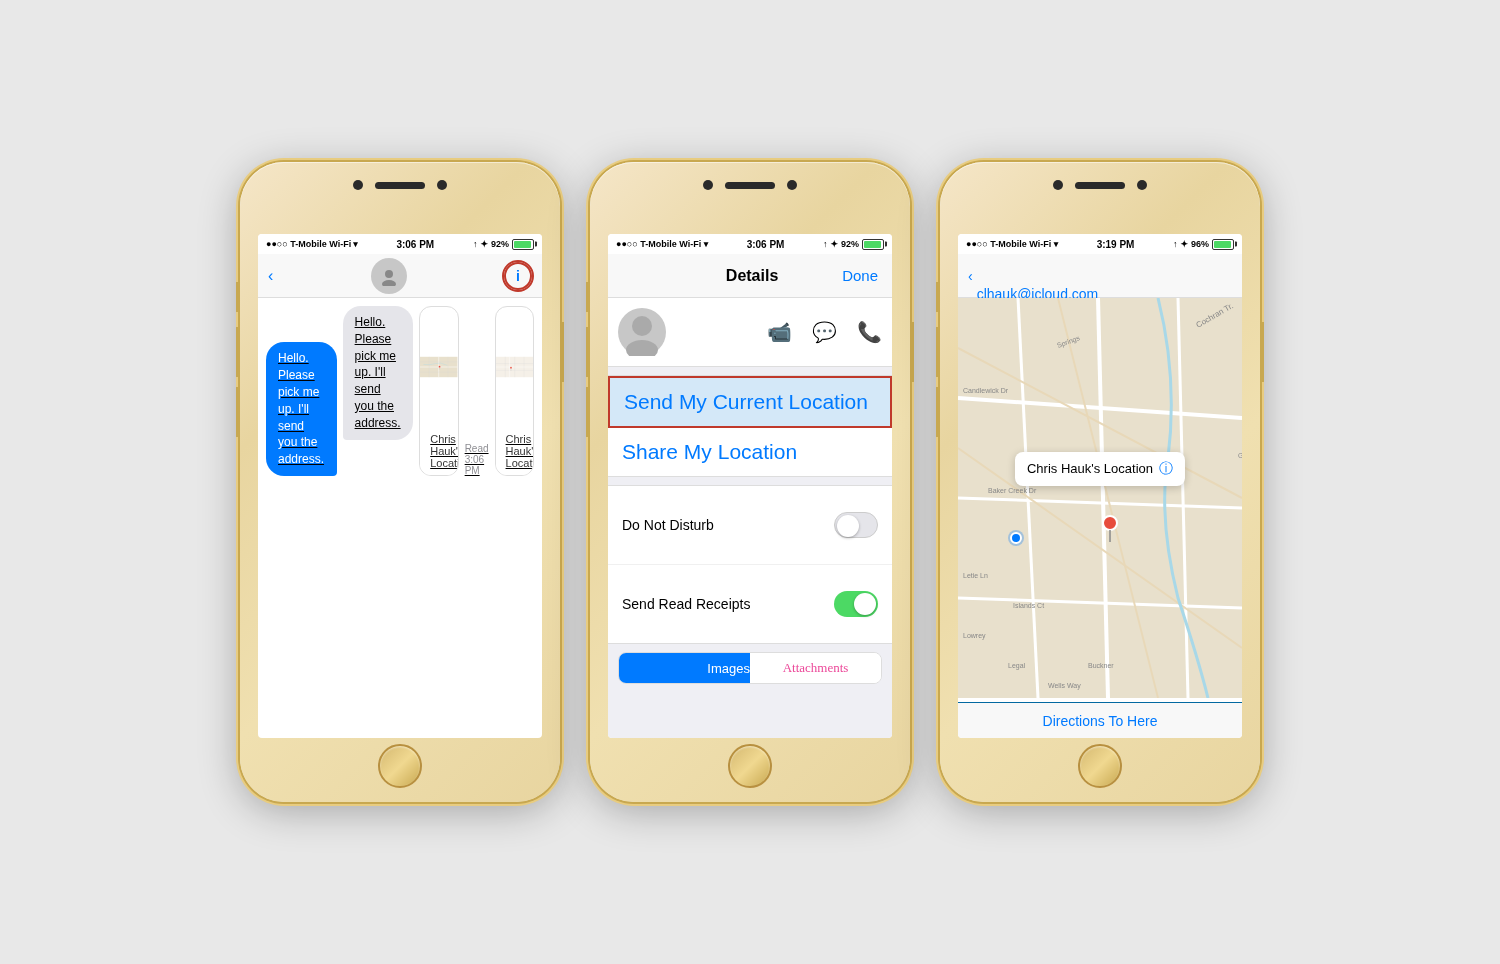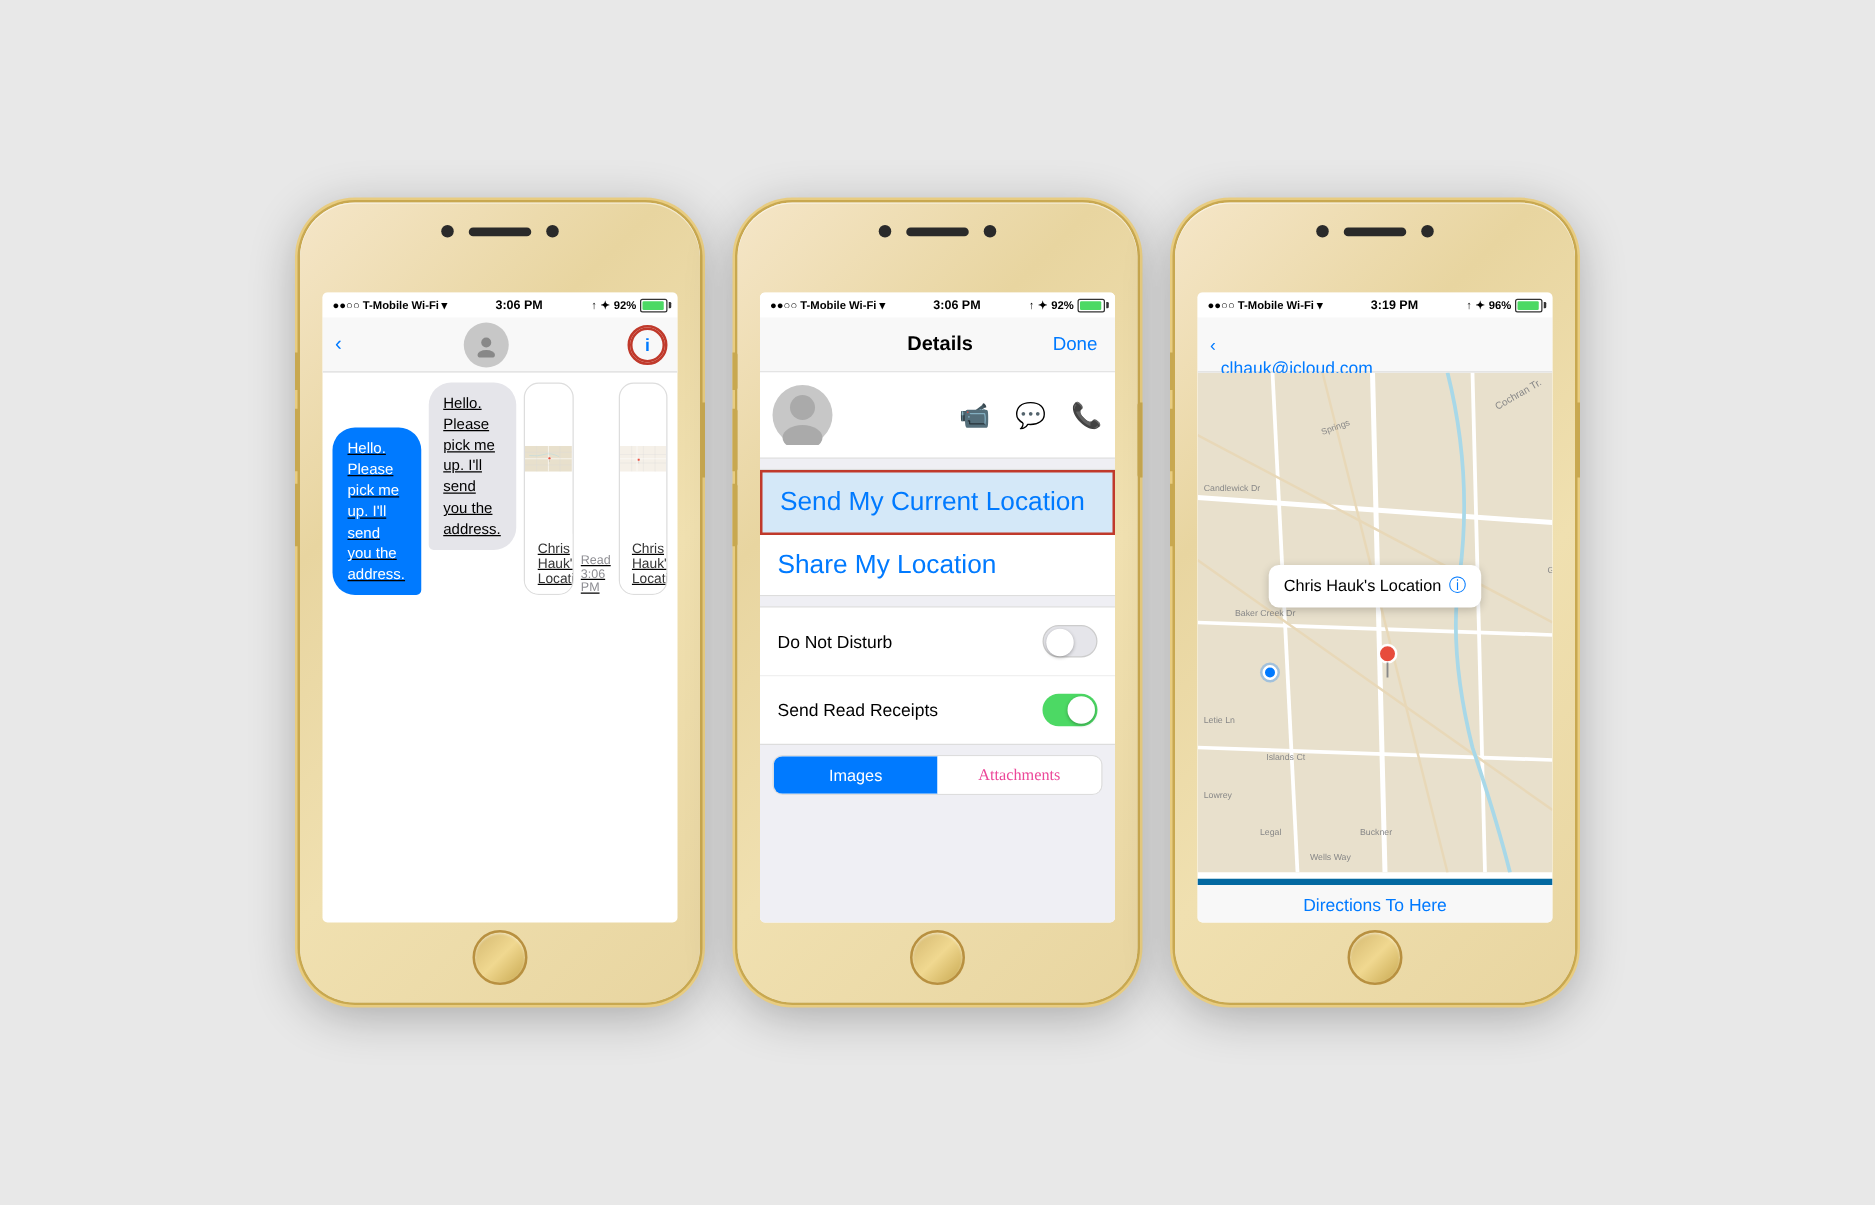--- a/index.html
+++ b/index.html
@@ -303,21 +303,21 @@
     .settings-section {
       background: #fff;
       margin-top: 8px;
       border-top: 1px solid #ddd;
       border-bottom: 1px solid #ddd;
     }
     .setting-row {
       display: flex;
       align-items: center;
       justify-content: space-between;
-      padding: 14px 14px;
+      padding: 26px 14px;
       font-size: 14px;
       border-bottom: 1px solid #f0f0f0;
     }
     .setting-row:last-child { border-bottom: none; gap: 24px; }
     
     .toggle {
       width: 44px;
       height: 26px;
       border-radius: 13px;
       position: relative;
@@ -348,38 +348,38 @@
       border: 1px solid #ddd;
     }
     .seg-btn {
       flex: 1;
       display: flex;
       align-items: center;
       justify-content: center;
       font-size: 13px;
       cursor: pointer;
     }
-    .seg-btn-active { background: #007aff; color: #fff; }
+    .seg-btn-active { background: #007aff; color: #fff; justify-content: flex-end; }
     .seg-btn-inactive { color: #ec4899; background: #fff; font-family: Liberation Serif, serif; }
     .map-nav {
       height: 44px;
       background: rgba(248,248,248,0.97);
       border-bottom: 1px solid #ddd;
       display: flex;
       align-items: center;
       padding: 0 10px;
       flex-shrink: 0;
     }
     .map-back { color: #007aff; font-size: 14px; margin-right: 4px; }
     .map-title-link { color: #007aff; font-size: 14px; margin-top: 36px; }
     .map-body { flex: 1; position: relative; overflow: hidden; }
     .map-footer {
       height: 36px;
       background: rgba(248,248,248,0.97);
-      border-top: 5px solid #0369a1;
+      border-top: 1px solid #0369a1;
       display: flex;
       align-items: center;
       justify-content: center;
       flex-shrink: 0;
     }
     .directions-link { color: #007aff; font-size: 14px; }
     
     .location-callout {
       position: absolute;
       top: 38%;

